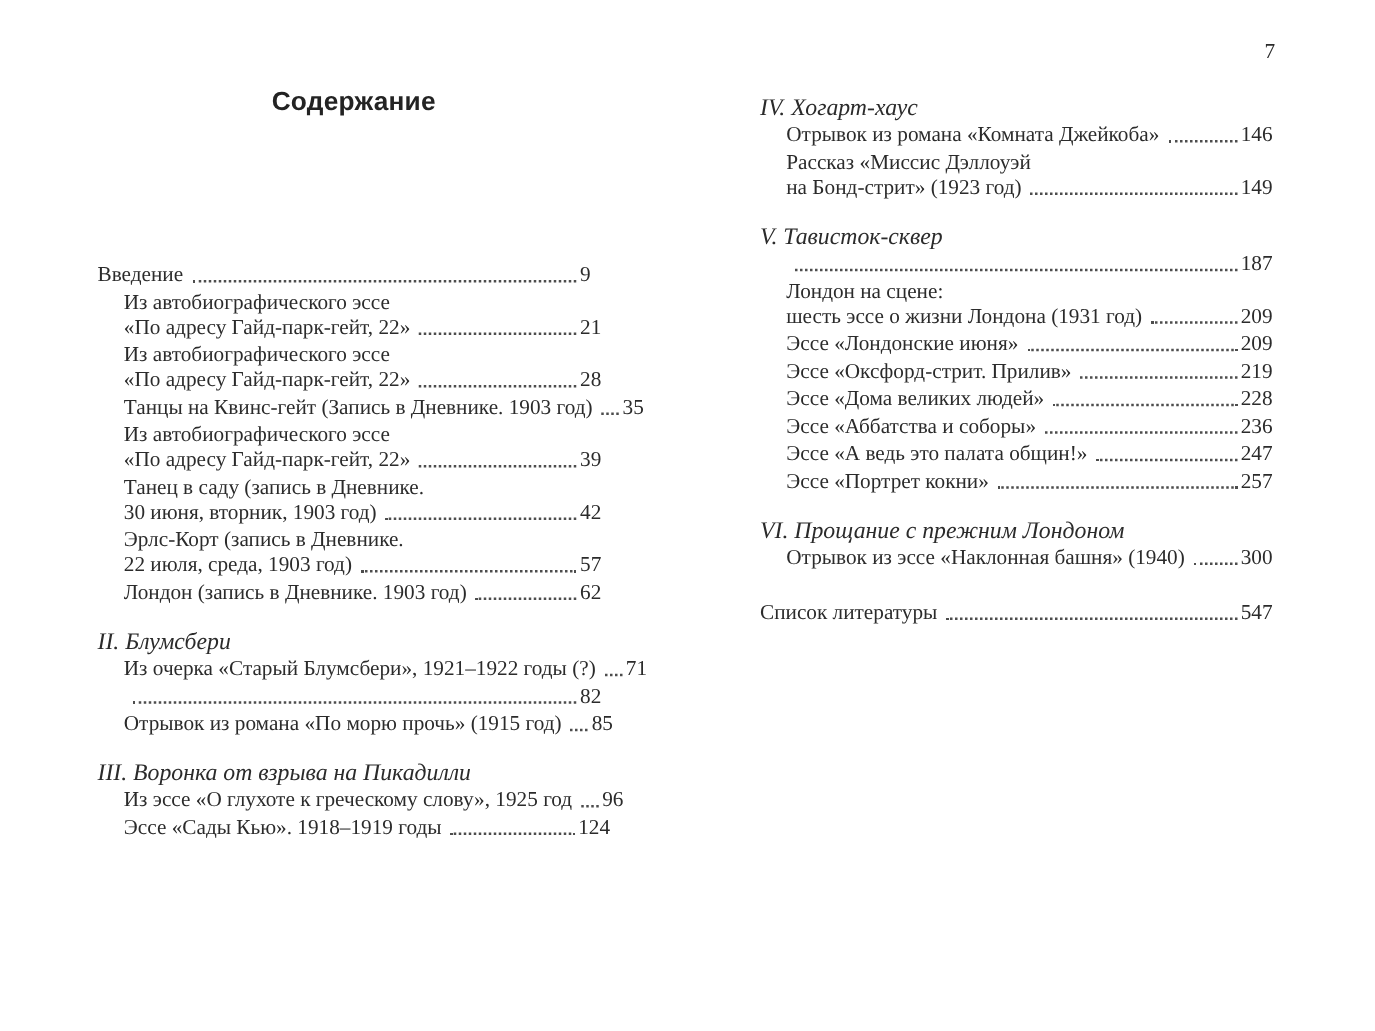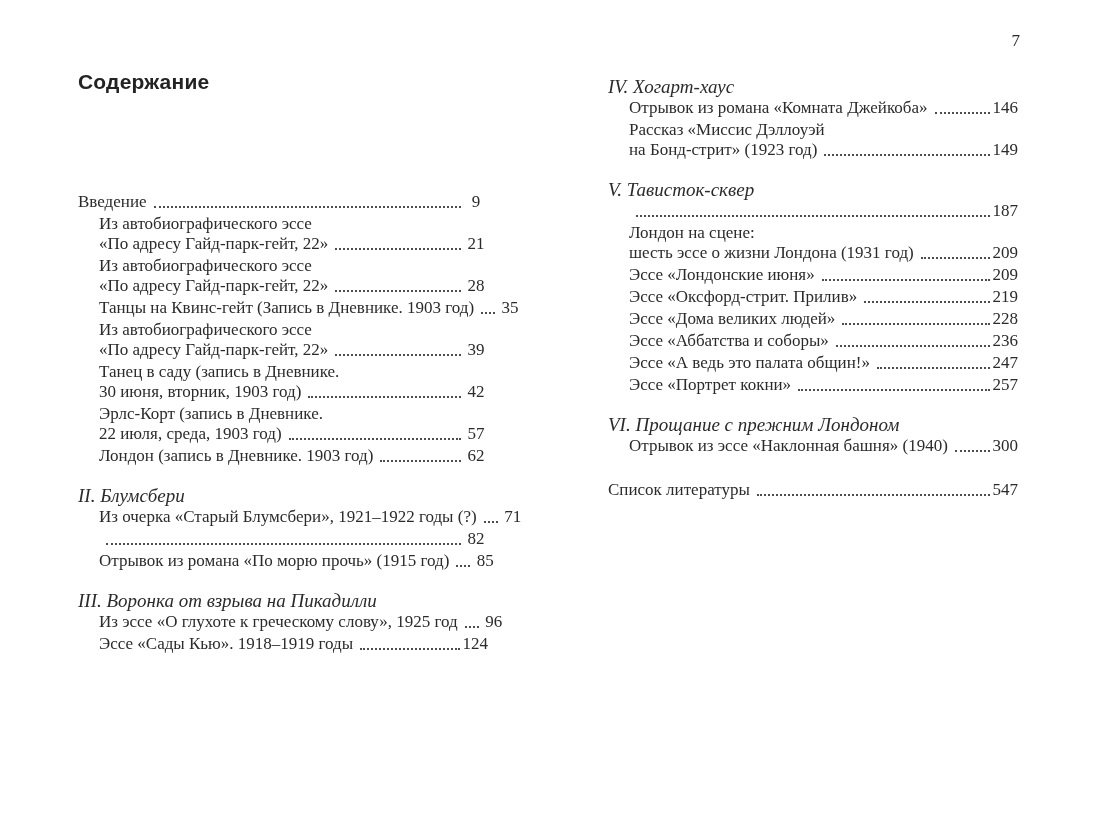--- a/index.html
+++ b/index.html
@@ -6,35 +6,35 @@
   .page{
     position:relative;
     width:1100px;height:825px;
     background:#ffffff;
     font-family:"Liberation Serif", serif;
     color:#2b2b2b;
     overflow:hidden;
   }
   .toc-title{
     position:absolute;left:78px;top:70px;width:410px;
-    text-align:left;
+    text-align:center;
     font-family:"Liberation Sans", sans-serif;
     font-weight:bold;font-size:21px;line-height:24px;
     color:#232323;
     letter-spacing:0.2px;
   }
   .folio{
     position:absolute;left:608px;top:31px;width:412px;
     text-align:right;font-size:17px;line-height:20px;
   }
   .col{
     position:absolute;width:410px;
     font-size:17px;line-height:20px;
   }
-  .col-left{left:78px;top:192px;}
+  .col-left{left:78px;top:210px;}
   .col-right{left:608px;top:76px;}
   .heading{
     font-style:italic;
     font-size:19px;line-height:22px;
     margin-top:19px;
   }
   .heading:first-child{margin-top:0;}
   .entries{padding-left:21px;}
   .entry{margin-bottom:2px;}
   .standalone{margin-bottom:2px;}
@@ -44,21 +44,21 @@
   .txt{flex:0 1 auto;white-space:nowrap;}
   .dots{
     flex:1 1 auto;
     min-width:14px;
     border-bottom:2px dotted #4d4d4d;
     margin:0 3px 4px 7px;
   }
   .pg{
     flex:0 0 auto;
     min-width:24px;
-    text-align:center;
+    text-align:left;
   }
 </style>
 </head>
 <body>
 
 <div class="page">
   <div class="folio">7</div>
   <div class="toc-title">Содержание</div>
   <div class="col col-left">
       <div class="entry standalone">

